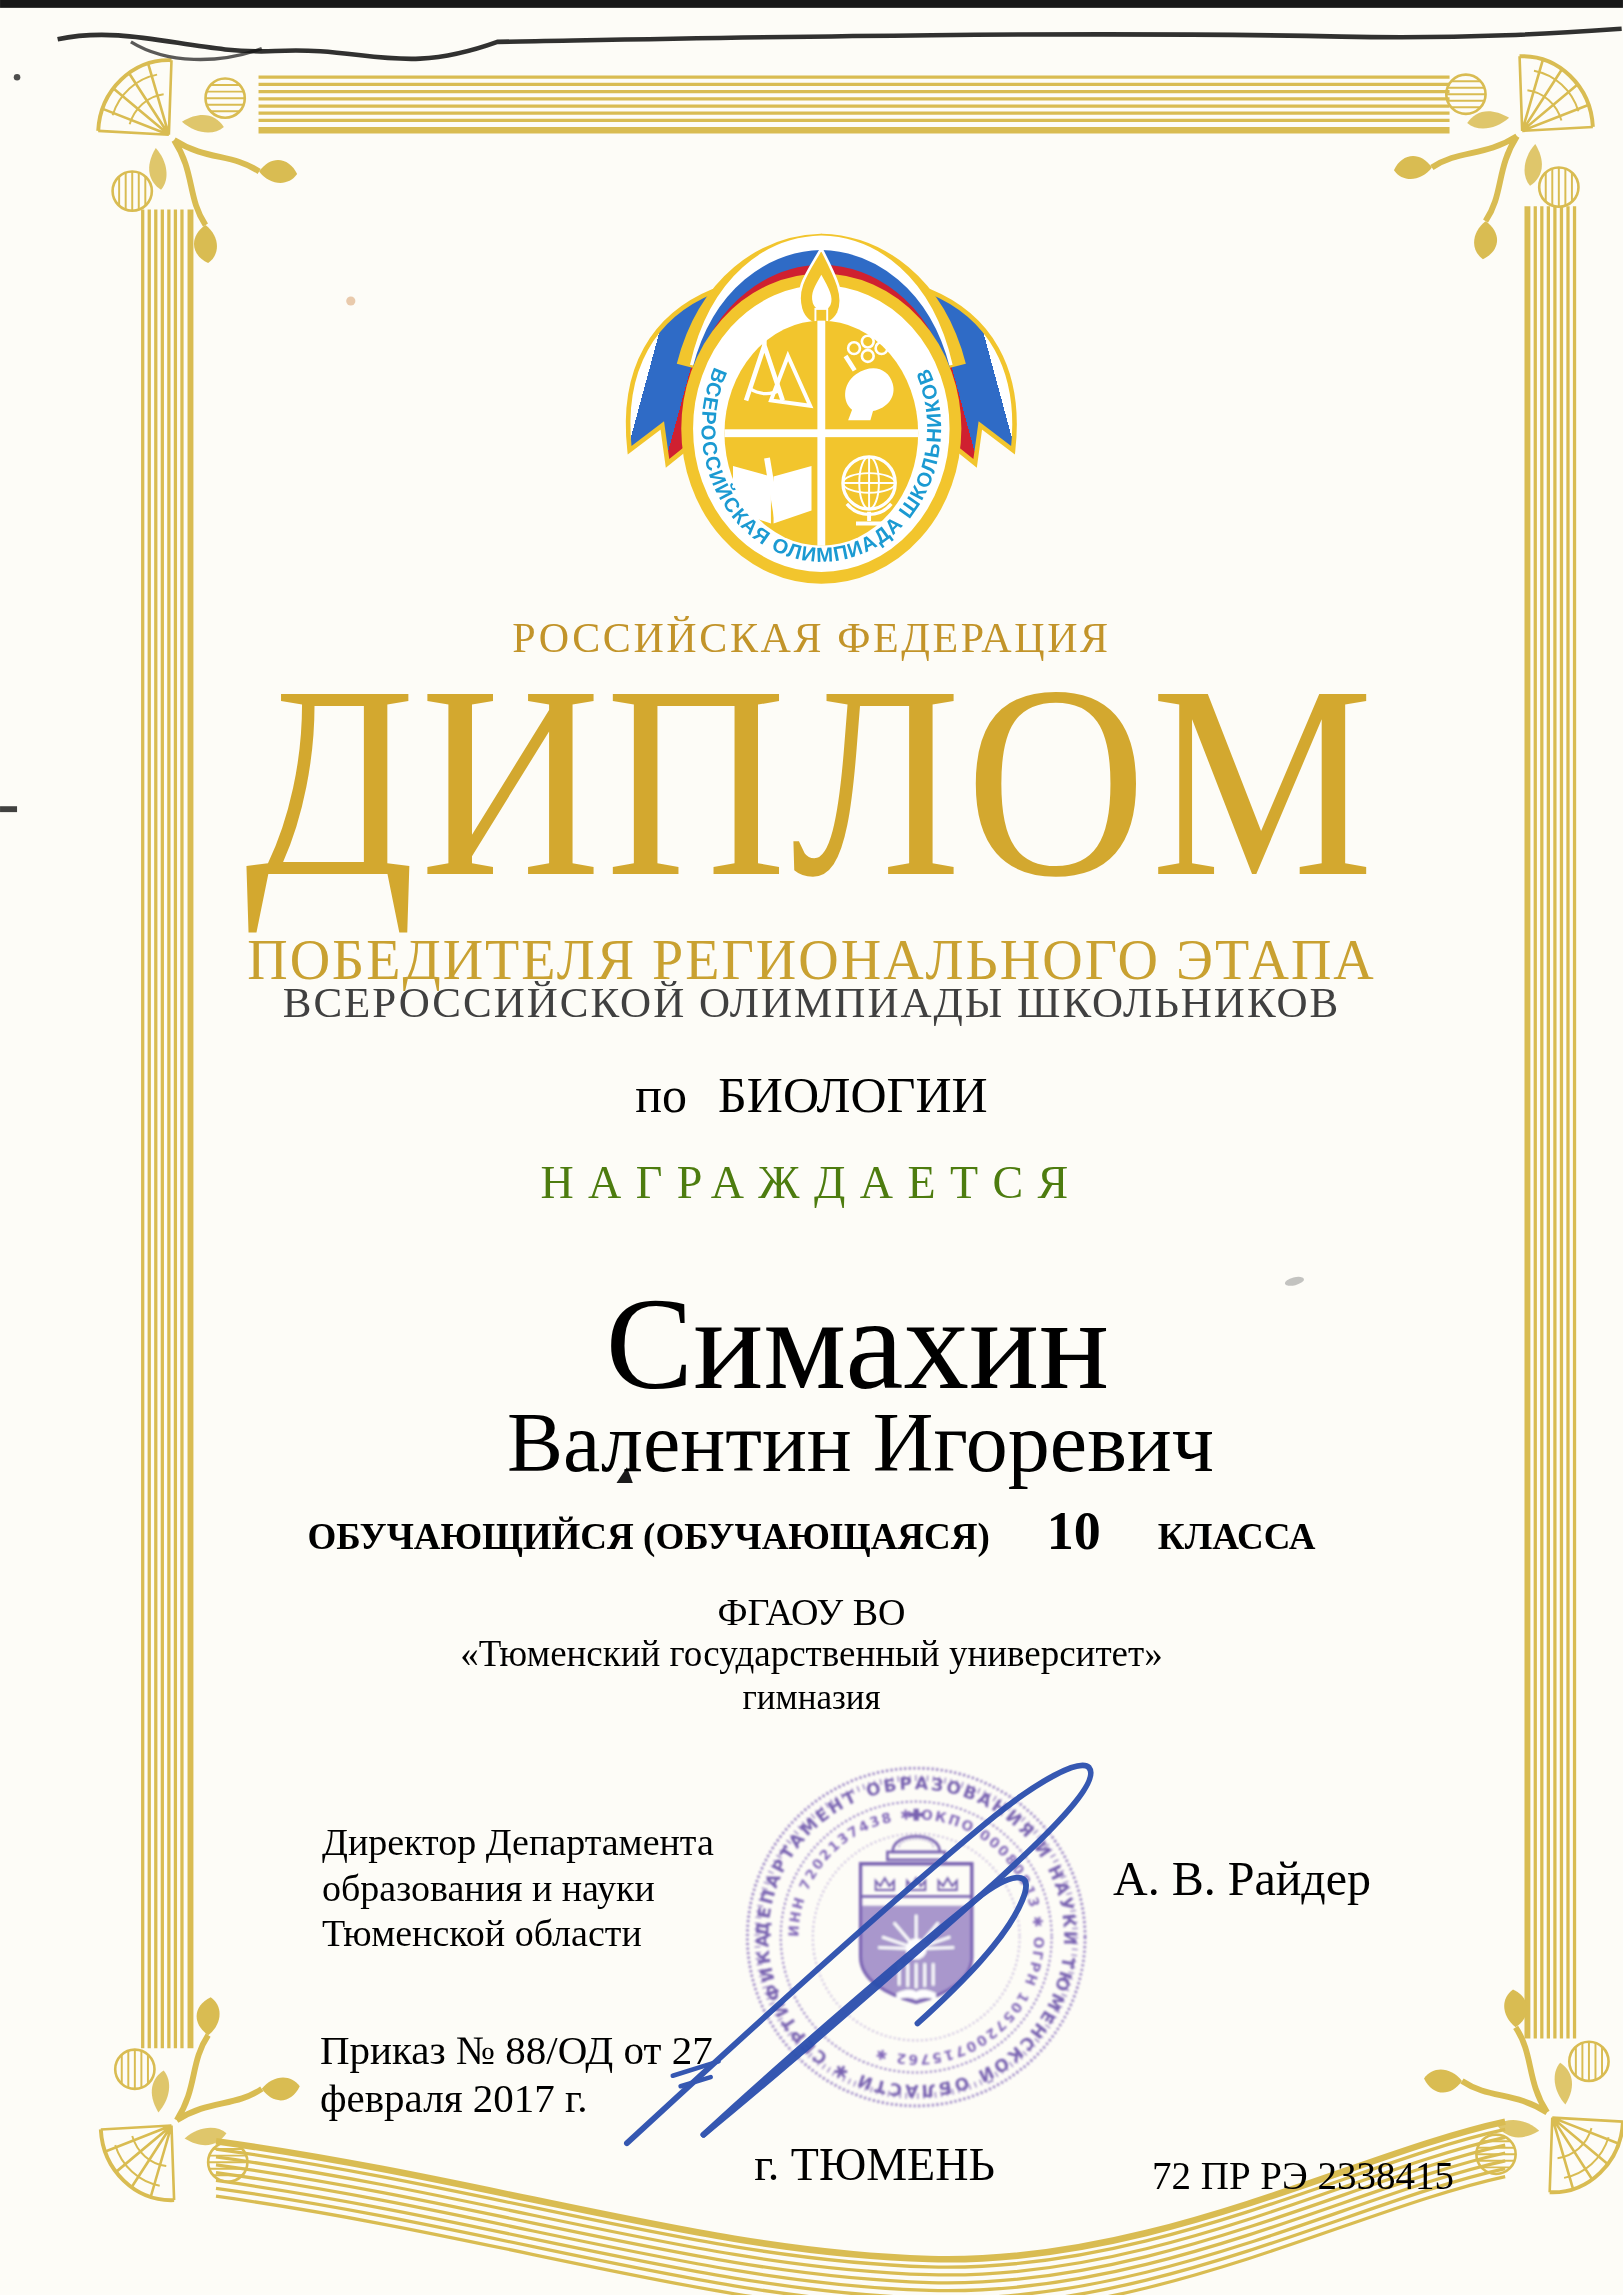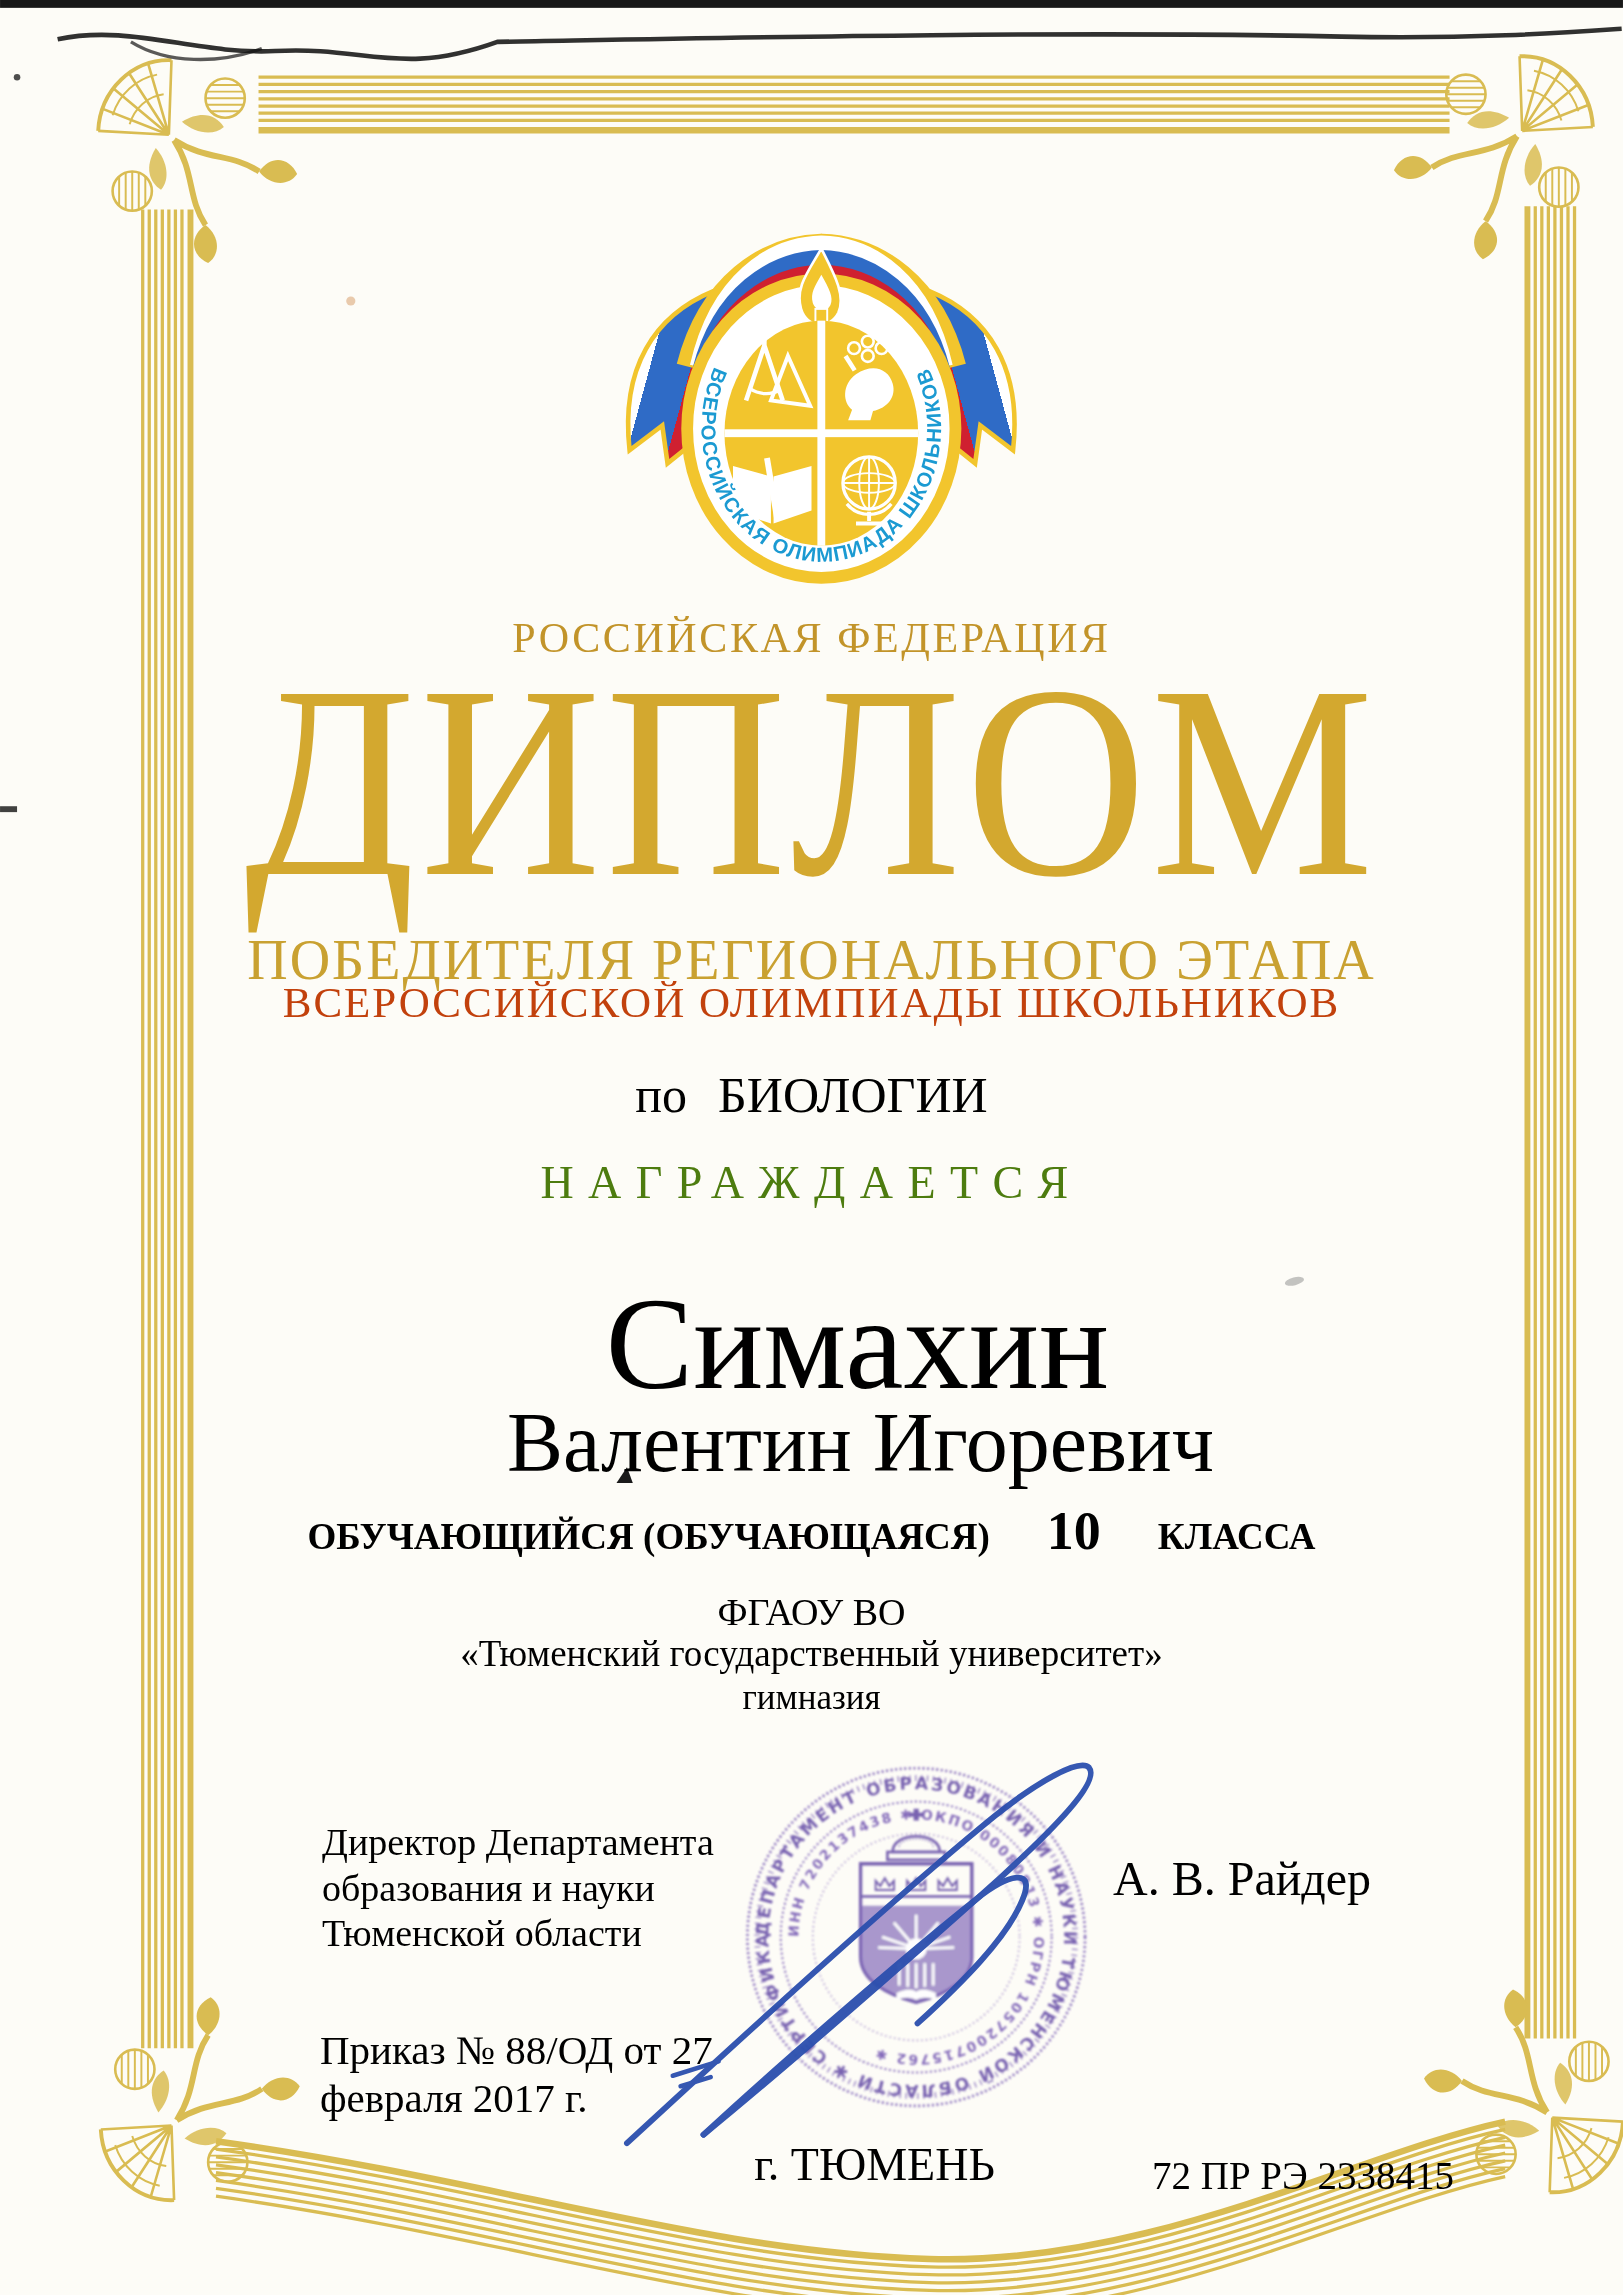--- a/index.html
+++ b/index.html
@@ -10,21 +10,21 @@
     overflow:hidden;
     font-family:"Liberation Serif", serif;
   }
   .decor{position:absolute;left:0;top:0;}
   .t{position:absolute;white-space:nowrap;color:#000000;line-height:1;}
   .center{left:0;right:0;text-align:center;}
   .b{font-weight:normal;}
   .country{top:617px;font-size:42px;letter-spacing:2.6px;color:#c2942a;}
   .title{top:644px;font-size:275px;letter-spacing:5.2px;color:#d3a82f;transform:scaleX(.91);transform-origin:50% 0;}
   .sub1{top:932px;font-size:56px;letter-spacing:2px;color:#c9a131;}
-  .sub2{top:981px;font-size:43px;letter-spacing:2px;color:#c2410c;}
+  .sub2{top:981px;font-size:43px;letter-spacing:2px;color:#404040;}
   .subject{top:1070px;font-size:50px;}
   .subject .pre{margin-right:31px;}
   .awarded{top:1160px;font-size:46px;letter-spacing:14.4px;color:#4d7c0f;}
   .lastname{top:1278px;font-size:131px;transform:translateX(46px);}
   .firstname{top:1401px;font-size:84px;transform:translateX(49px);}
   .studentrow{top:1504px;left:0;right:0;display:flex;justify-content:center;align-items:baseline;}
   .studentrow .lbl{font-size:37px;font-weight:bold;}
   .studentrow .grade{font-size:54px;font-weight:bold;margin:0 57px;}
   .studentrow .suffix{font-size:37px;font-weight:bold;}
   .school1{top:1593px;font-size:38px;}

